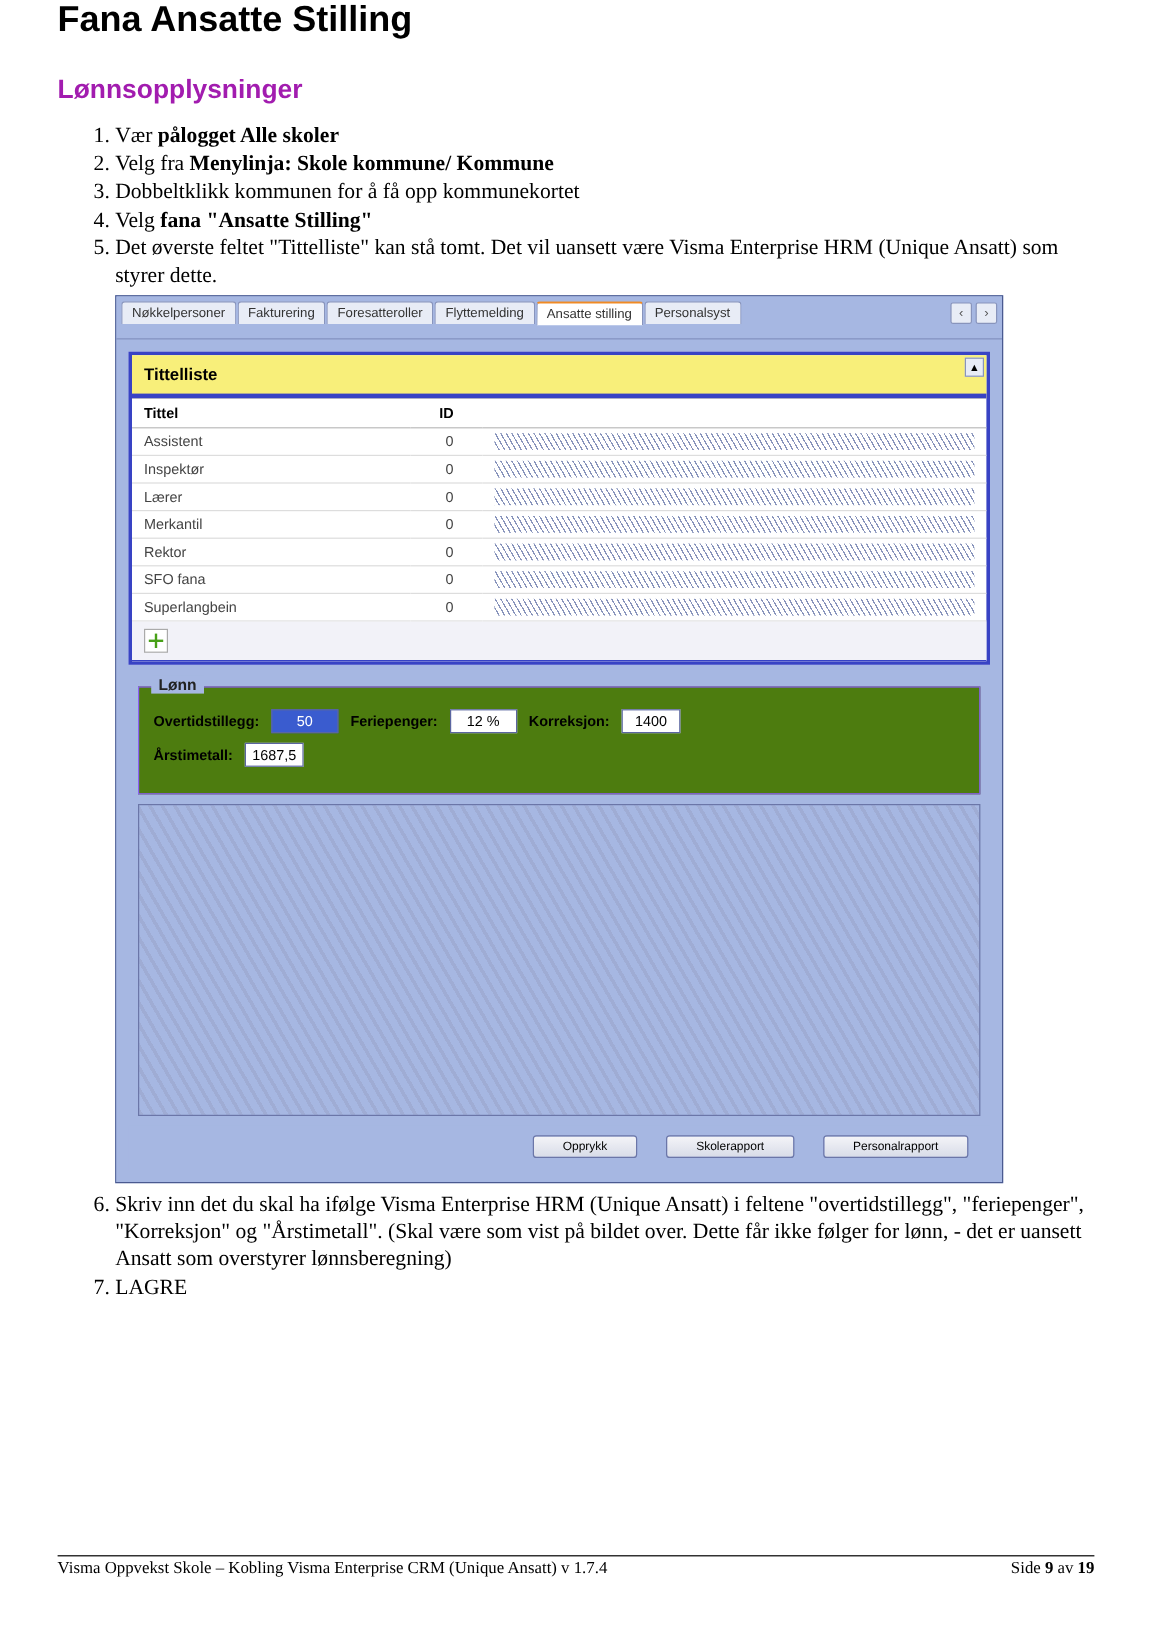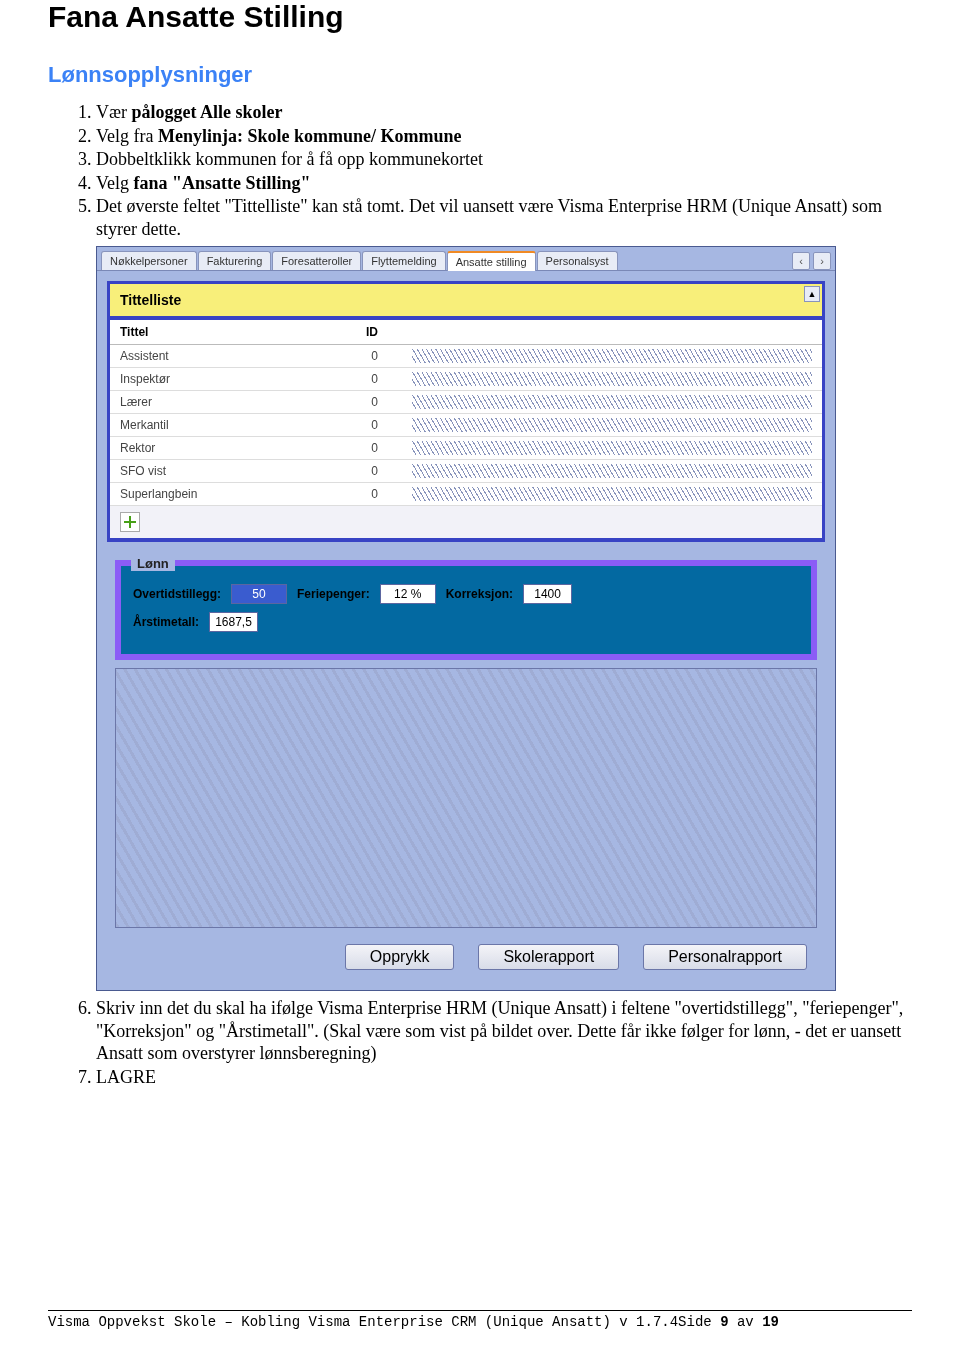--- a/index.html
+++ b/index.html
@@ -16,21 +16,21 @@
   h1.page-title {
     font-family: Arial, sans-serif;
     font-size: 30px;
     font-weight: bold;
     margin-bottom: 28px;
   }
   h2.section-title {
     font-family: Arial, sans-serif;
     font-size: 22px;
     font-weight: bold;
-    color: #3b82f6;
+    color: #a21caf;
     margin-bottom: 10px;
   }
   ol.instructions {
     padding-left: 48px;
     margin-bottom: 6px;
     margin-top: 13px;
   }
   ol.instructions li {
     font-size: 18px;
     line-height: 1.25;
@@ -44,21 +44,21 @@
     margin: 4px 0 6px 48px;
     font-family: Tahoma, Arial, sans-serif;
     font-size: 12px;
     background: #a6b7e2;
     border: 1px solid #4a5a90;
   }
   .tabstrip {
     display: flex;
     align-items: flex-end;
     background: #a6b7e2;
-    padding: 3px 4px 0 4px;
+    padding: 3px 4px 12px 4px;
     gap: 1px;
     border-bottom: 1px solid #7a88b6;
   }
   .tab {
     background: #e8ecf6;
     border: 1px solid #8894bc;
     border-bottom: none;
     padding: 3px 8px;
     font-size: 11px;
     color: #333;
@@ -155,24 +155,24 @@
   .plus::before, .plus::after {
     content: "";
     position: absolute;
     background: #47a017;
   }
   .plus::before { left: 5px; top: 0; width: 2px; height: 12px; }
   .plus::after  { top: 5px; left: 0; height: 2px; width: 12px; }
 
   .lonn-group {
     margin: 18px 8px 8px 8px;
-    border: 6px solid #8b5cf6;
+    border: 1px solid #8b5cf6;
     position: relative;
     padding: 18px 12px 14px 12px;
-    background: #0369a1;
+    background: #4d7c0f;
   }
   .lonn-legend {
     position: absolute;
     top: -10px; left: 10px;
     background: #a6b7e2;
     padding: 0 6px;
     font-weight: bold;
     font-size: 13px;
     color: #222;
   }
@@ -210,42 +210,42 @@
     justify-content: flex-end;
     gap: 24px;
     padding: 8px 18px 10px 18px;
     background: #a6b7e2;
   }
   .app-btn {
     background: linear-gradient(#f4f4f8, #d8dce8);
     border: 1px solid #6b76a8;
     border-radius: 3px;
     padding: 3px 24px;
-    font-size: 16px;
+    font-size: 10px;
     font-family: Tahoma, Arial, sans-serif;
   }
 
   ol.instructions2 {
     padding-left: 48px;
   }
   ol.instructions2 li {
     font-size: 18px;
     line-height: 1.25;
     margin-bottom: 1px;
   }
 
   .footer {
     position: absolute;
     left: 48px; right: 48px;
-    bottom: 34px;
+    bottom: 48px;
     border-top: 1px solid #000;
     padding-top: 3px;
     font-size: 14px;
     display: flex;
-    font-family: Liberation Mono, monospace;
+    justify-content: space-between;
   }
 </style>
 </head>
 <body>
 
 <h1 class="page-title">Fana Ansatte Stilling</h1>
 <h2 class="section-title">Lønnsopplysninger</h2>
 
 <ol class="instructions">
   <li><span>Vær </span><span class="bold">pålogget Alle skoler</span><span></span></li>
@@ -310,21 +310,21 @@
               </td>
             </tr>
           <tr>
               <td>Rektor</td>
               <td class="id">0</td>
               <td>
                 <div class="hatch"></div>
               </td>
             </tr>
           <tr>
-              <td>SFO vist</td>
+              <td>SFO fana</td>
               <td class="id">0</td>
               <td>
                 <div class="hatch"></div>
               </td>
             </tr>
           <tr>
               <td>Superlangbein</td>
               <td class="id">0</td>
               <td>
                 <div class="hatch"></div>

